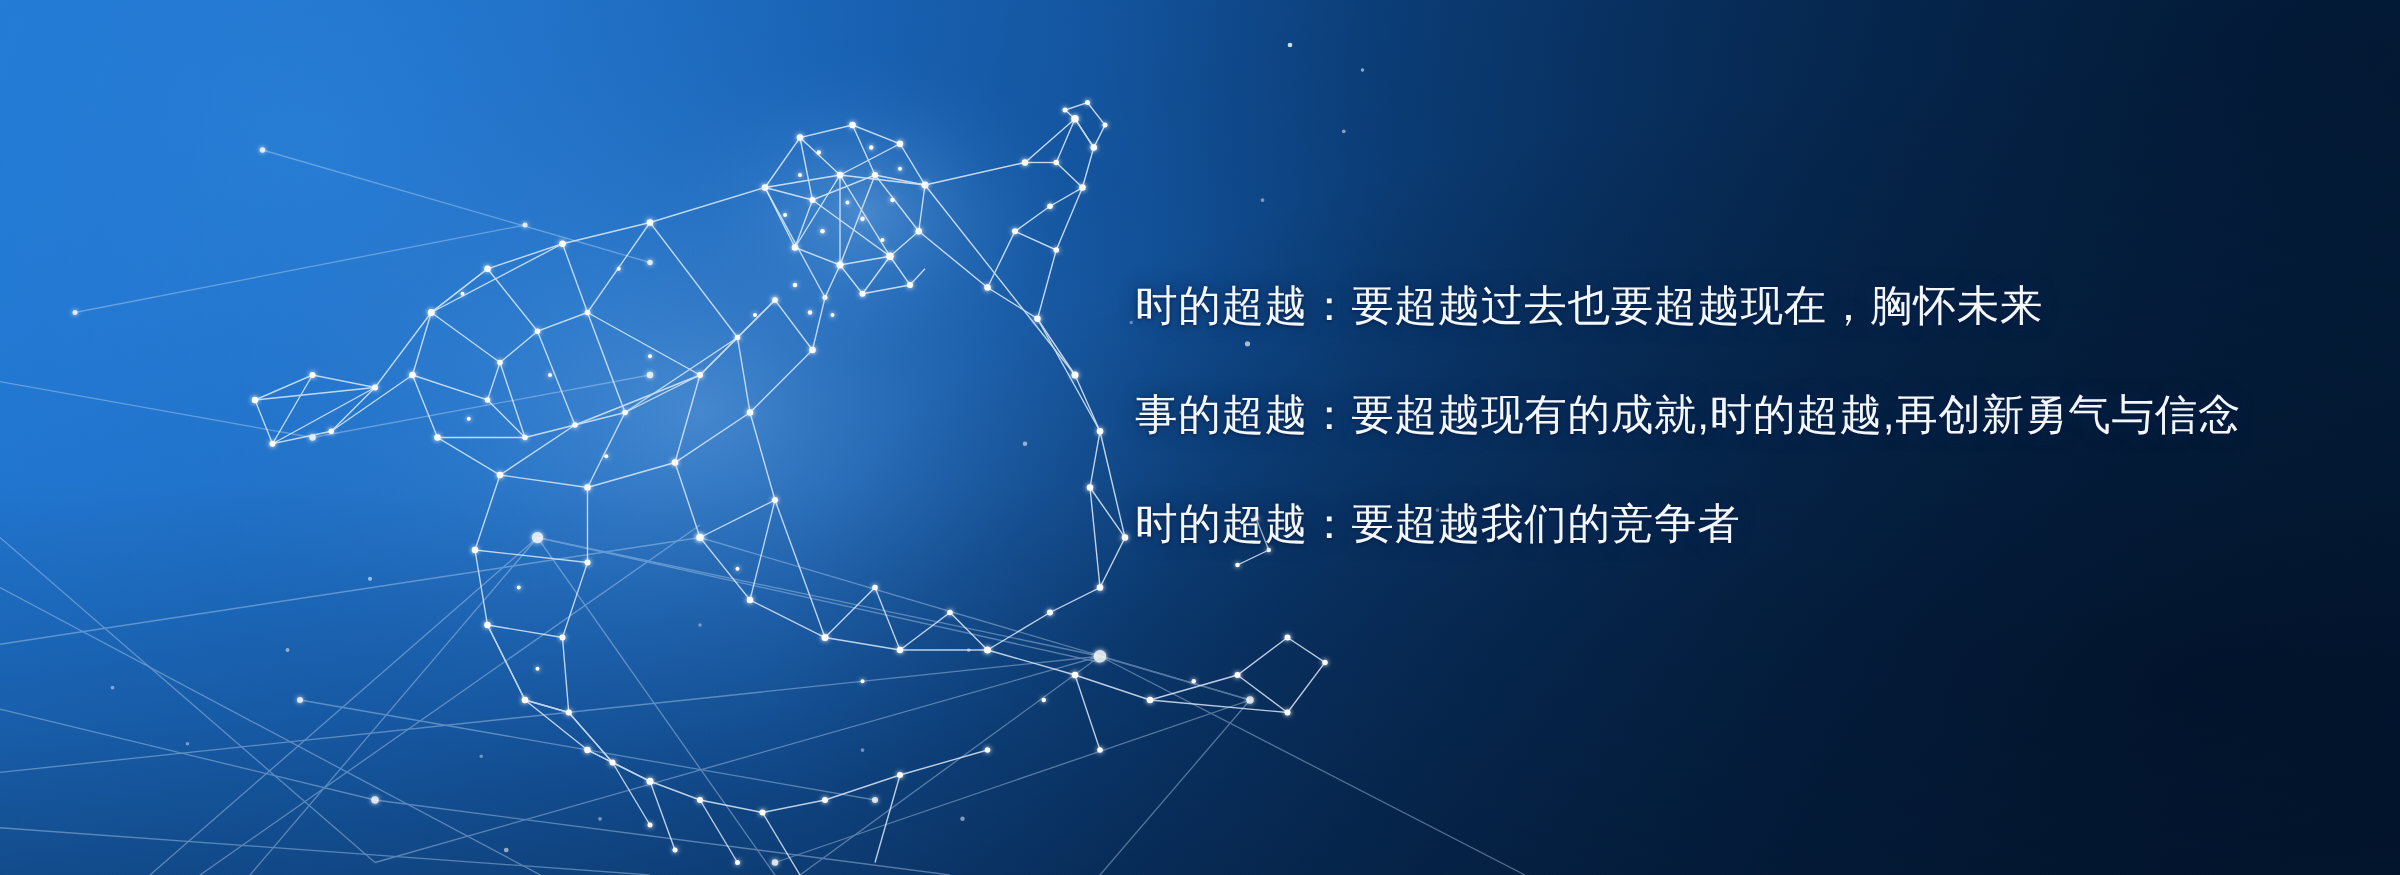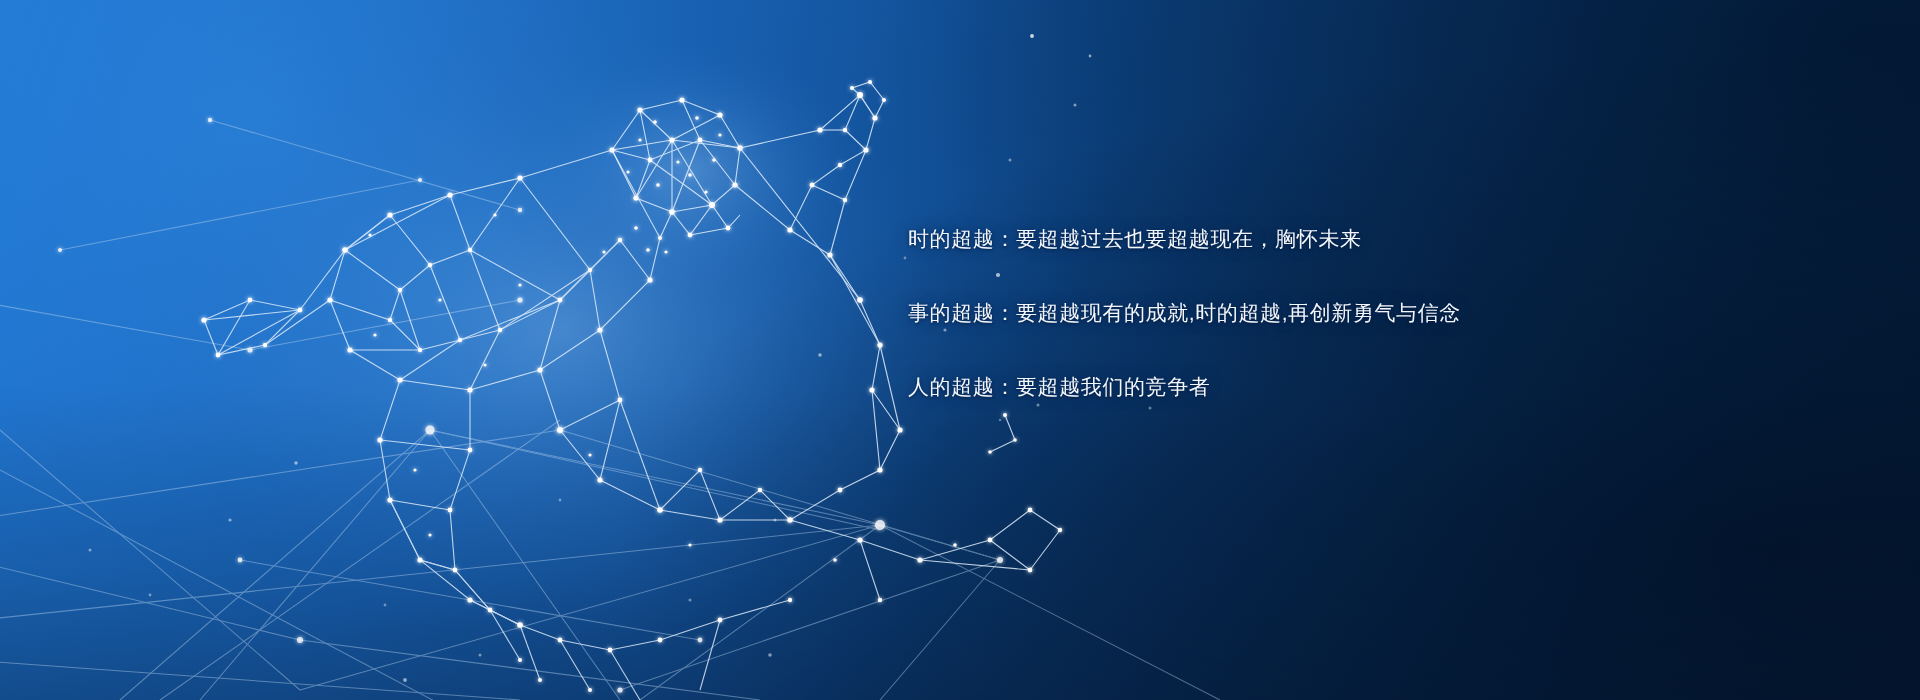--- a/index.html
+++ b/index.html
@@ -83,21 +83,21 @@
 
   
   .text-block {
     position: absolute;
     left: 908px;
     top: 228px;
     width: 900px;
   }
   .text-line {
     color: #f3f7fc;
-    font-size: 21px;
+    font-size: 34px;
     line-height: 1;
     letter-spacing: 0.6px;
     white-space: nowrap;
     margin-bottom: 53px;
     text-shadow: 0 0 14px rgba(10,40,90,0.85), 0 1px 3px rgba(0,20,50,0.7);
   }
   .text-line:last-child { margin-bottom: 0; }
 </style>
 </head>
 <body>
@@ -423,16 +423,16 @@
       <circle cx="590" cy="455" r="1.6"></circle>
         <circle cx="690" cy="545" r="1.6"></circle>
       <circle cx="835" cy="560" r="1.8"></circle>
         <circle cx="955" cy="545" r="1.8"></circle>
     </g>
   </svg>
 
   <div class="text-block">
     <div class="text-line">时的超越：要超越过去也要超越现在，胸怀未来</div>
     <div class="text-line">事的超越：要超越现有的成就,时的超越,再创新勇气与信念</div>
-    <div class="text-line">人的超越：要超越我们的竞争者</div>
+    <div class="text-line">时的超越：要超越我们的竞争者</div>
   </div>
 
 </div>
 
 </body></html>

